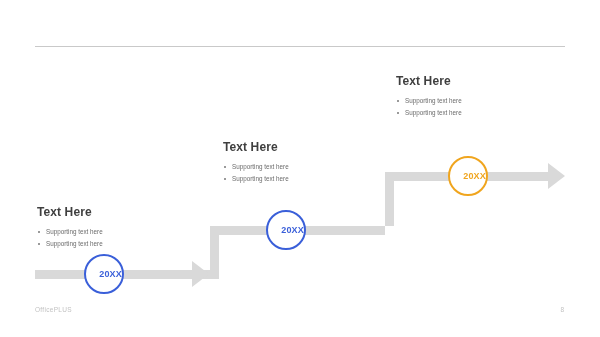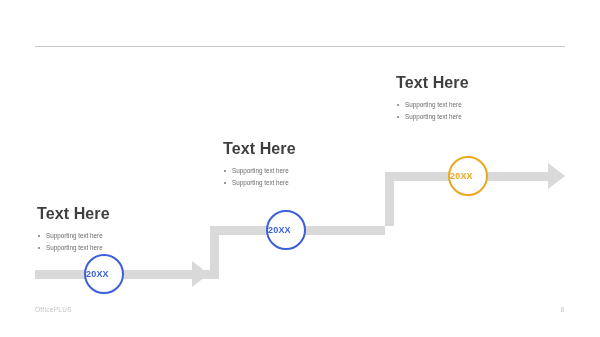--- a/index.html
+++ b/index.html
@@ -45,38 +45,38 @@
     border-left: 17px solid #d9d9d9;
   }
 
   
   .year-circle {
     position: absolute;
     border-radius: 50%;
     background: #ffffff;
     display: flex;
     align-items: center;
-    justify-content: flex-start;
+    justify-content: flex-end;
     font-size: 9px;
     font-weight: bold;
     letter-spacing: 0.2px;
   }
   .circle-blue {
     border: 2px solid #3a5fd9;
     color: #3a5fd9;
   }
   .circle-orange {
     border: 2px solid #f0a51e;
     color: #f0a51e;
   }
 
   
   .block { position: absolute; }
   .block-title {
-    font-size: 16px;
+    font-size: 12px;
     font-weight: bold;
     color: #3f3f3f;
     margin: 0 0 7px 0;
     letter-spacing: 0.1px;
   }
   .bullets {
     margin: 0;
     padding: 0;
     list-style: none;
   }

